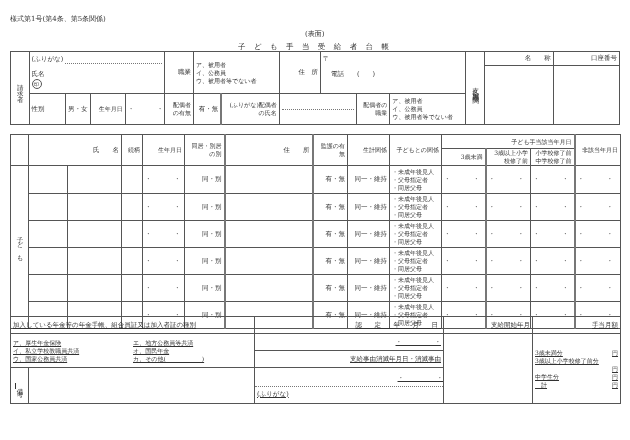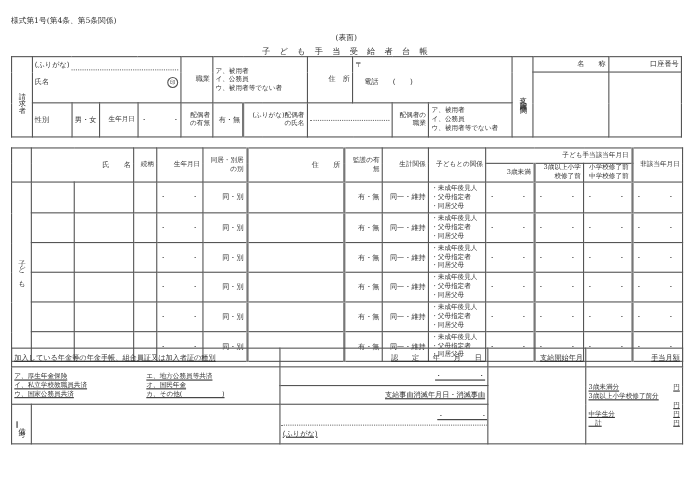--- a/index.html
+++ b/index.html
@@ -47,21 +47,21 @@
       <col style="width:64px">
   </colgroup>
   <tbody>
       <tr style="height:14px">
     <td rowspan="3" class="vert">請求者</td>
     <td rowspan="2" colspan="4" style="vertical-align:top; padding-top:3px;">
       <div style="display:flex;">
             <span>(ふりがな)</span>
             <span class="dotted" style="flex:1; margin-left:2px;"></span>
           </div>
-      <div style="display:flex; margin-top:6px;">
+      <div style="display:flex; margin-top:6px;flex-direction:column;">
             <span>氏名</span>
             <span style="flex:1;"></span>
             <span class="seal">印</span>
           </div>
     </td>
     <td rowspan="2" class="c">職業</td>
     <td rowspan="2" colspan="3" class="small">
       <div>ア、被用者</div>
       <div>イ、公務員</div>
       <div>ウ、被用者等でない者</div>

